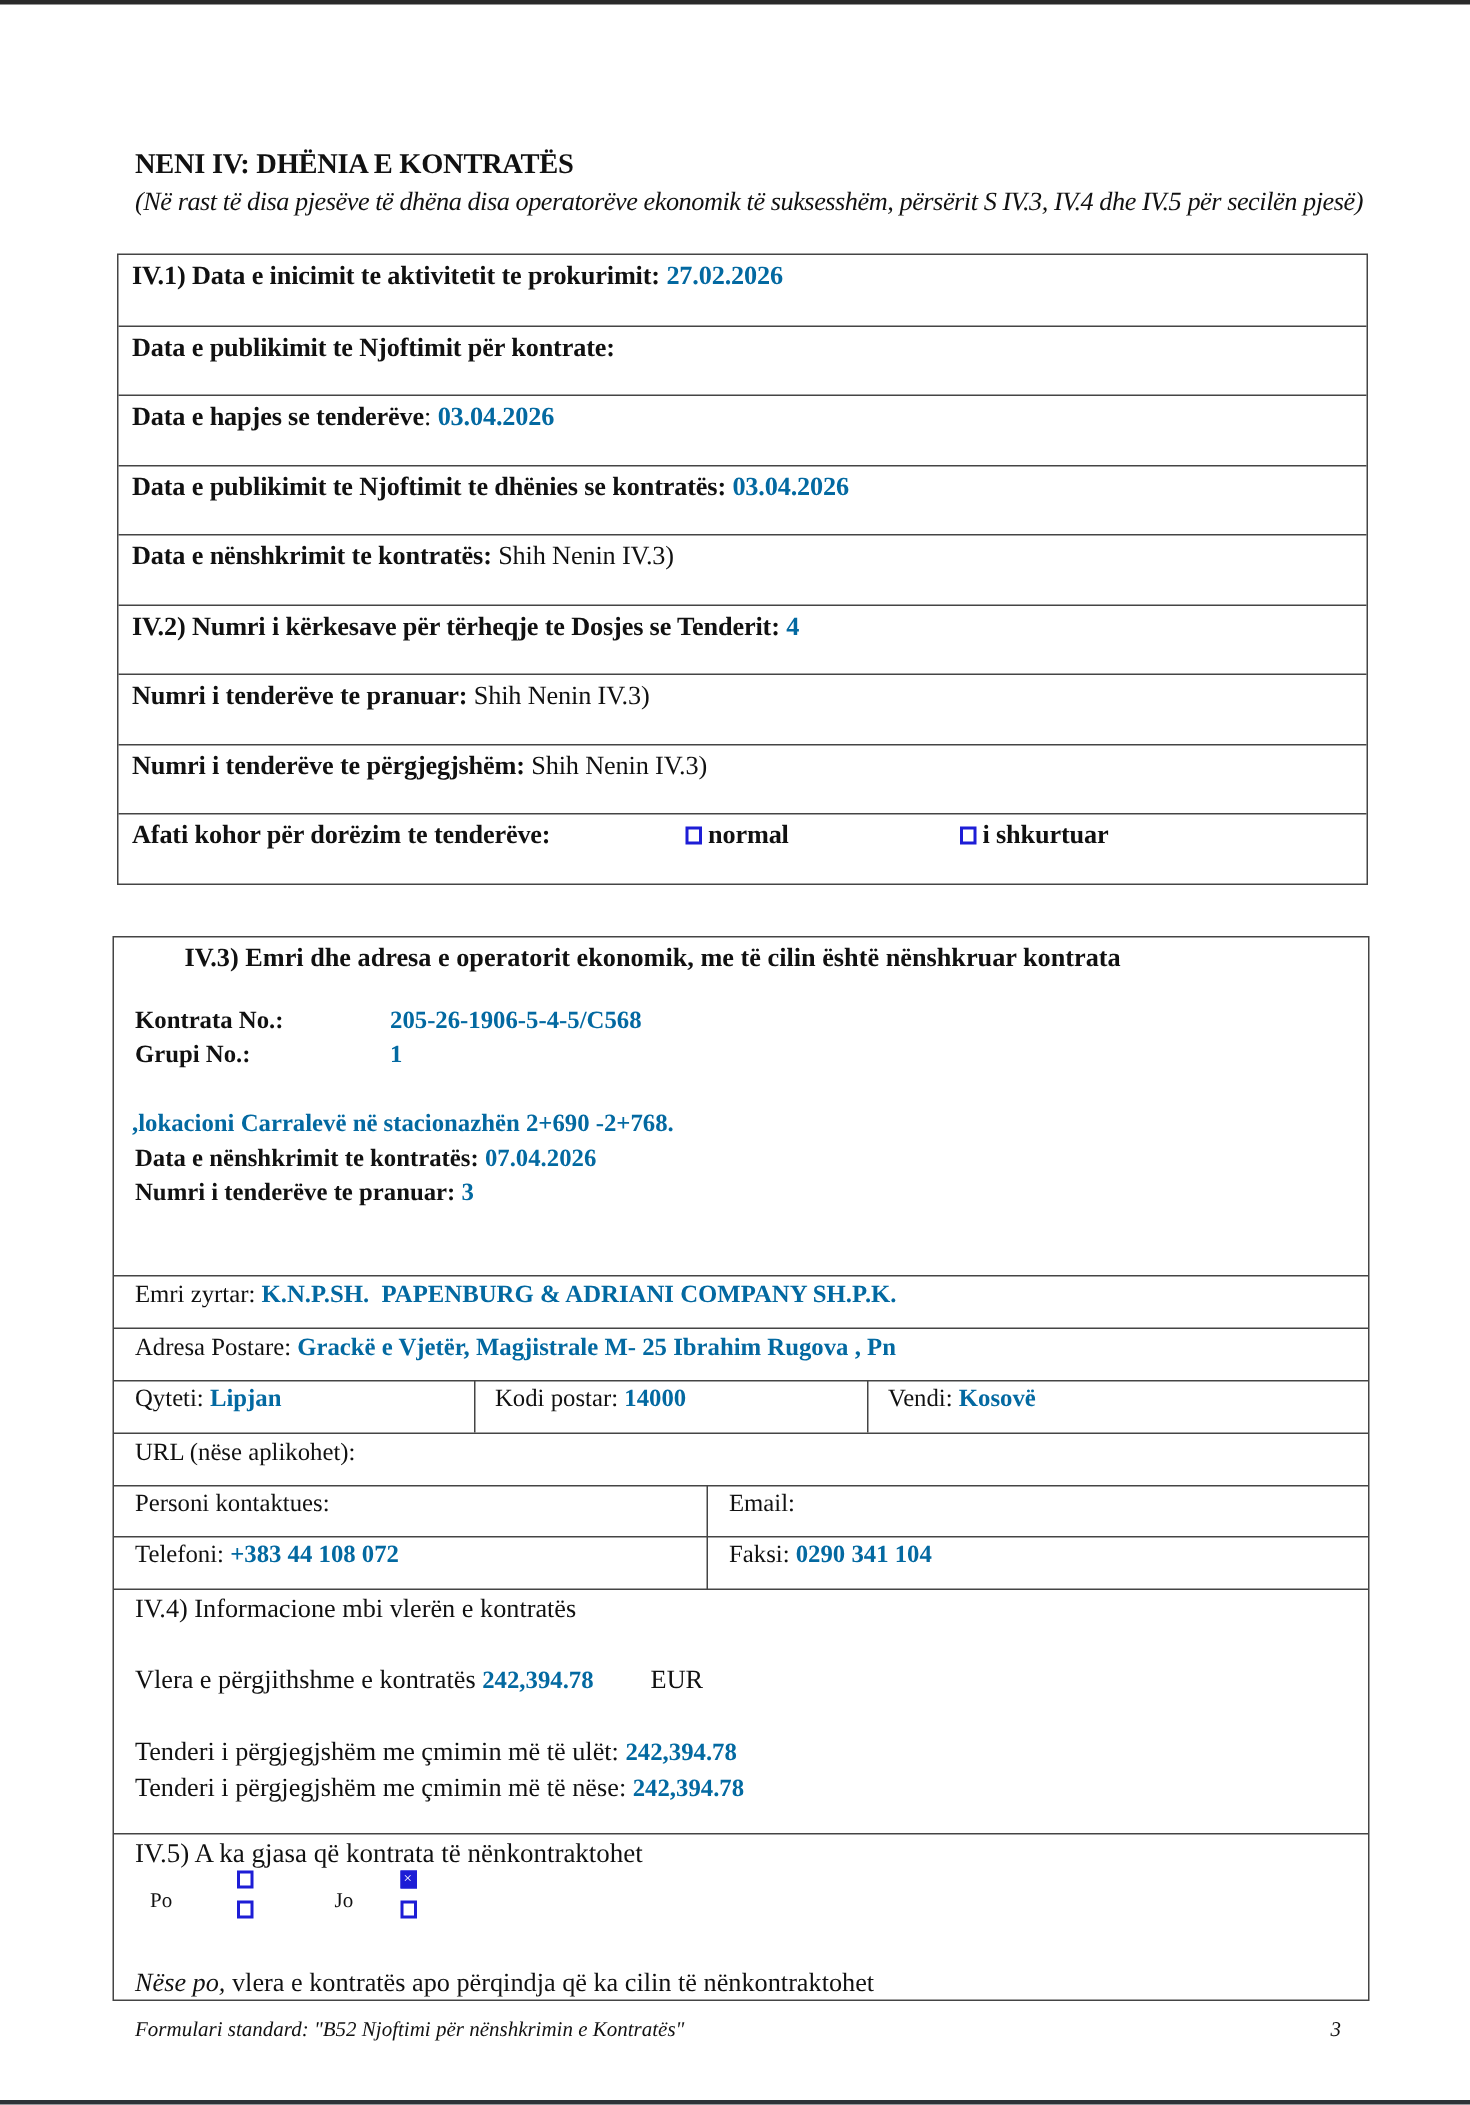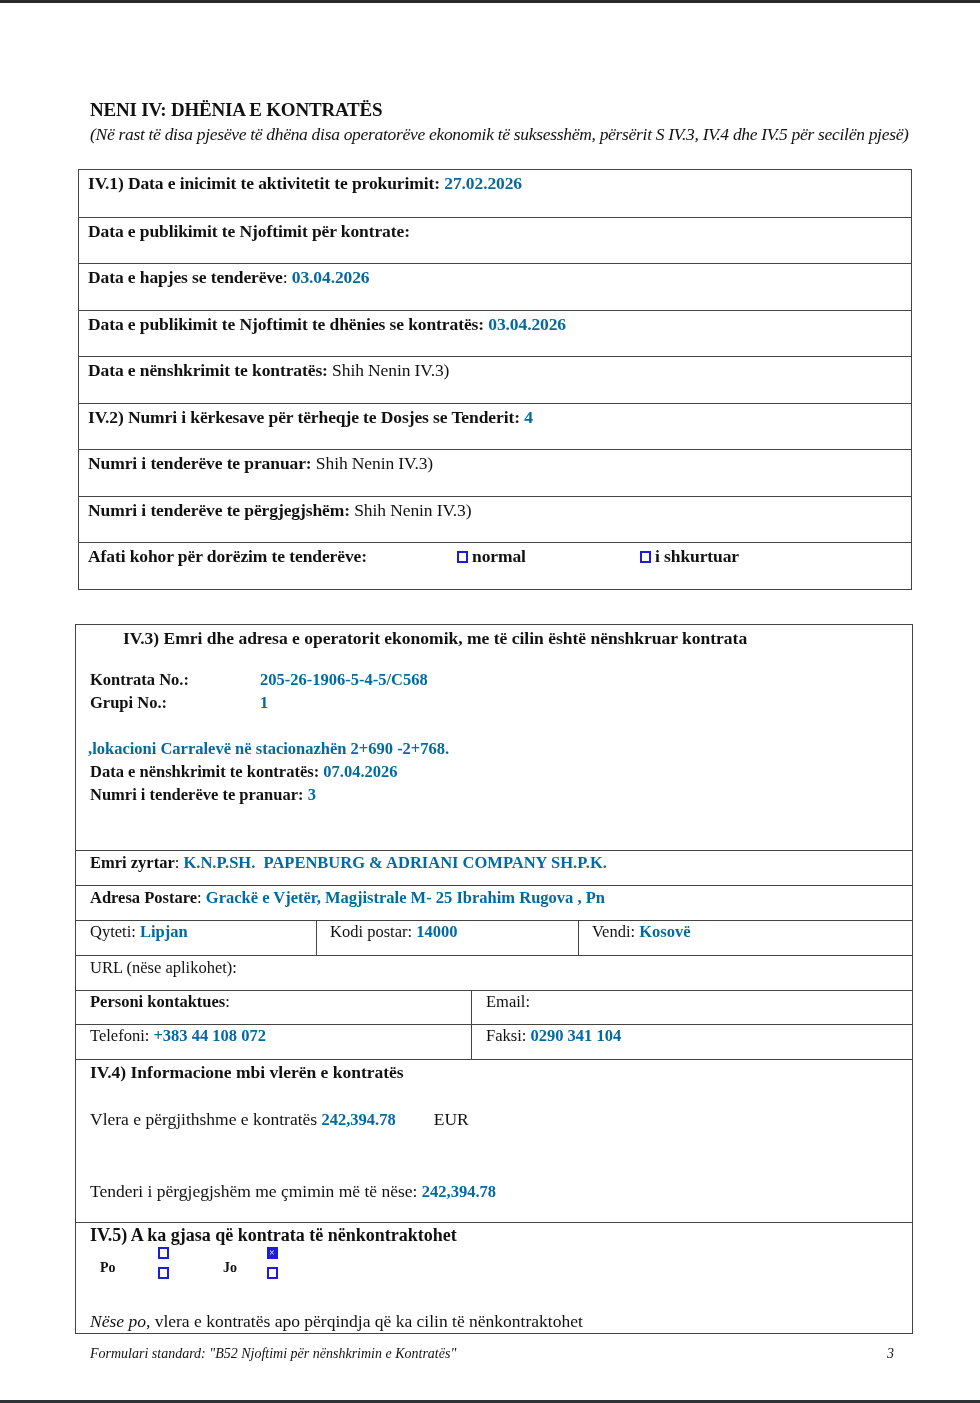--- a/index.html
+++ b/index.html
@@ -5,21 +5,21 @@
   html, body { margin: 0; padding: 0; }
   body {
     width: 980px; height: 1403px; position: relative; overflow: hidden;
     background: #ffffff;
     font-family: "Liberation Serif", "DejaVu Serif", serif;
     color: #111111;
   }
   .topbar { position: absolute; left: 0; top: 0; width: 980px; height: 3px; background: #2a2a2a; }
   .bottombar { position: absolute; left: 0; bottom: 0; width: 980px; height: 3px; background: #2e3338; }
   .blue { color: #0369a1; font-weight: bold; }
-  .bold { font-weight: bold; }
+  .bold { font-weight: normal; }
   .heading { position: absolute; left: 90px; top: 99px; font-size: 19px; font-weight: bold; letter-spacing: -0.2px; }
   .note { position: absolute; left: 90px; top: 123px; width: 830px; font-size: 17.5px; font-style: italic; line-height: 22px; letter-spacing: -0.3px; }
 
   
   .t1 { position: absolute; left: 78px; top: 169px; width: 832px; border: 1.5px solid #444; }
   .t1 .row { height: 46.5px; border-top: 1.5px solid #444; padding: 3px 10px 0 9px; box-sizing: border-box; font-size: 17.5px; font-weight: bold; letter-spacing: -0.1px; }
   .t1 .row:first-child { border-top: none; }
   .t1 .normal { font-weight: normal; }
   .cb { display: inline-block; width: 11px; height: 12px; border: 2px solid #1d1dd6; vertical-align: -1px; margin-right: 4px; box-sizing: border-box; }
   .cb-x { background: #1d1dd6; position: relative; }
@@ -137,20 +137,23 @@
   </div>
   <div class="cell" style="left:410px; top:401px;">
     <span>Faksi: </span><span class="blue">0290 341 104</span>
   </div>
 
   <div class="line" style="top:434px;"></div>
   <div class="cell bold" style="left:14px; top:437px; font-size:17.5px;">IV.4) Informacione mbi vlerën e kontratës</div>
   <div class="cell" style="left:14px; top:484px; font-size:17.5px;">
     <span>Vlera e përgjithshme e kontratës </span><span class="blue" style="font-size:16.5px;">242,394.78</span><span style="margin-left:38px;">EUR</span>
   </div>
+  <div class="cell" style="left:14px; top:532px; font-size:17.5px;">
+    <span>Tenderi i përgjegjshëm me çmimin më të ulët: </span><span class="blue" style="font-size:16.5px;">242,394.78</span>
+  </div>
   <div class="cell" style="left:14px; top:556px; font-size:17.5px;">
     <span>Tenderi i përgjegjshëm me çmimin më të nëse: </span><span class="blue" style="font-size:16.5px;">242,394.78</span>
   </div>
 
   <div class="line" style="top:597px;"></div>
   <div class="cell bold" style="left:14px; top:600px; font-size:18px;">IV.5) A ka gjasa që kontrata të nënkontraktohet</div>
   <div class="cell bold" style="left:24px; top:633px; font-size:14px;">Po</div>
   <span class="cb" style="position:absolute; left:82px; top:622px;"></span>
   <span class="cb" style="position:absolute; left:82px; top:642px;"></span>
   <div class="cell bold" style="left:147px; top:633px; font-size:14px;">Jo</div>

